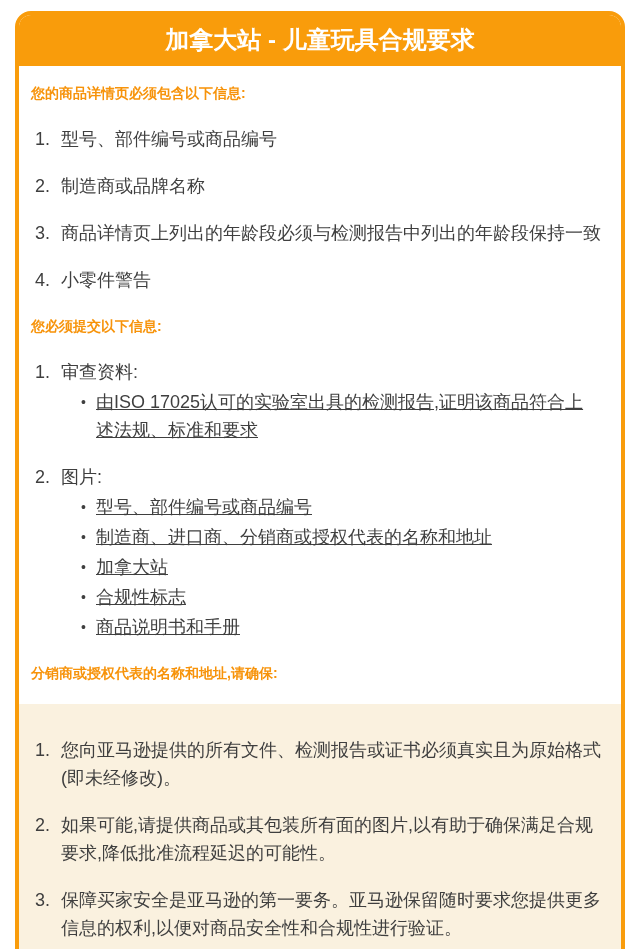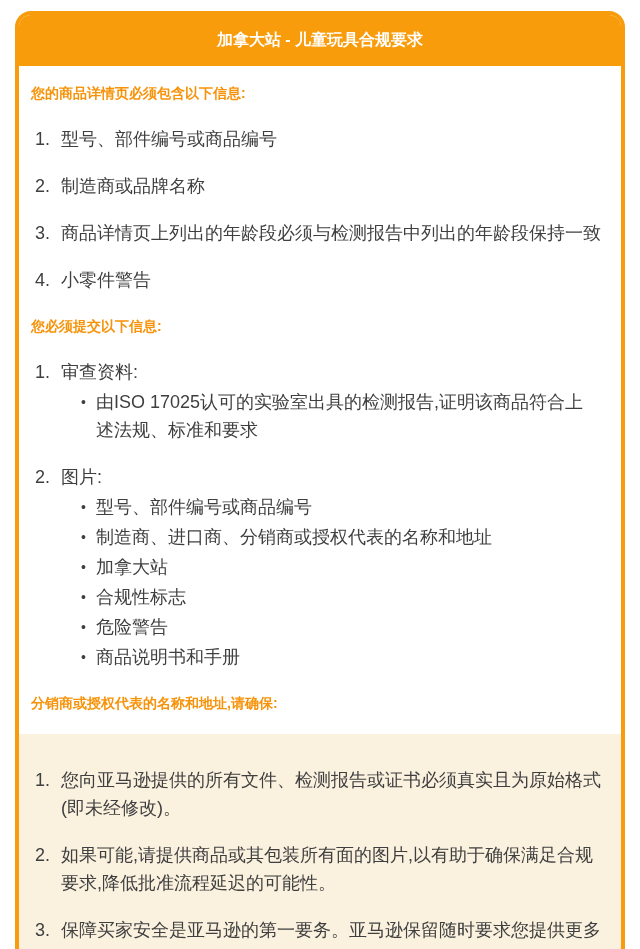--- a/index.html
+++ b/index.html
@@ -17,21 +17,21 @@
   .card {
     margin: 11px 15px 22px 15px;
     border: 4px solid #F99C0B;
     border-radius: 16px;
     overflow: hidden;
     background: #ffffff;
   }
   .card-header {
     background: #F99C0B;
     color: #ffffff;
-    font-size: 16px;
+    font-size: 24px;
     font-weight: bold;
     line-height: 26px;
     text-align: center;
     padding: 12px 10px 13px 10px;
   }
   .card-body {
     background: #ffffff;
     padding: 14px 20px 14px 12px;
     color: #3F3F3F;
     font-size: 18px;
@@ -53,20 +53,21 @@
   }
   ol.num-list > li {
     line-height: 28px;
     margin: 19px 0;
     padding-left: 6px;
   }
   ul.dot-list {
     list-style: none;
     margin: 2px 0 4px 0;
     padding: 0 0 0 20px;
+    text-decoration: underline;
   }
   ul.dot-list > li {
     position: relative;
     padding-left: 15px;
     line-height: 28px;
     margin: 2px 0;
   }
   ul.dot-list > li::before {
     content: "\2022";
     position: absolute;
@@ -114,21 +115,20 @@
             <li>由ISO 17025认可的实验室出具的检测报告,证明该商品符合上述法规、标准和要求</li>
           </ul>
         </li>
         <li>
           <span>图片:</span>
           <ul class="dot-list">
             <li>型号、部件编号或商品编号</li>
             <li>制造商、进口商、分销商或授权代表的名称和地址</li>
             <li>加拿大站</li>
             <li>合规性标志</li>
-            <li>危险警告</li>
             <li>商品说明书和手册</li>
           </ul>
         </li>
       </ol>
 
       <h2 class="sec-heading">分销商或授权代表的名称和地址,请确保:</h2>
 
     </div>
 
     <div class="note">

